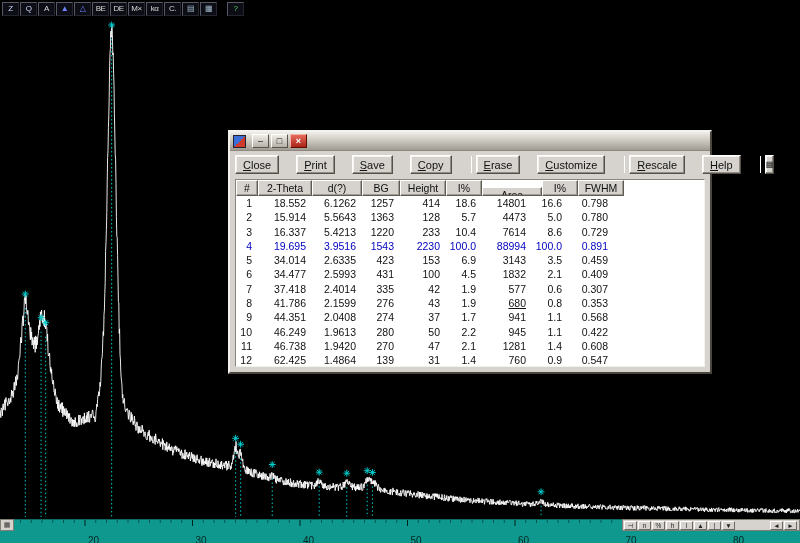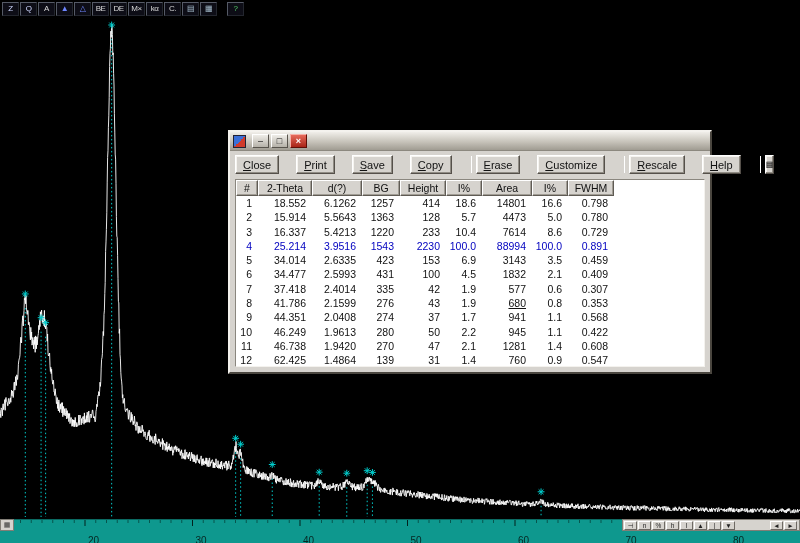--- a/index.html
+++ b/index.html
@@ -316,21 +316,21 @@
         <div class="dbtn icon">▦</div>
       </div>
     <div class="tpanel">
       <div class="thead">
           <div class="th" style="width: 22px;">#</div>
           <div class="th" style="width: 54px;">2-Theta</div>
           <div class="th" style="width: 50px;">d(?)</div>
           <div class="th" style="width: 38px;">BG</div>
           <div class="th" style="width: 46px;">Height</div>
           <div class="th" style="width: 36px;">I%</div>
-          <div class="th" style="width: 50px;">Area</div>
+          <div class="th" style="width: 60px; margin-top: 7px;">Area</div>
           <div class="th" style="width: 36px;">I%</div>
           <div class="th" style="width: 46px;">FWHM</div>
         </div>
       <div class="tbody">
           <div class="tr">
             <div class="td" style="width: 22px;">1</div>
             <div class="td" style="width: 54px;">18.552</div>
             <div class="td" style="width: 50px;">6.1262</div>
             <div class="td" style="width: 38px;">1257</div>
             <div class="td" style="width: 46px;">414</div>
@@ -356,21 +356,21 @@
             <div class="td" style="width: 50px;">5.4213</div>
             <div class="td" style="width: 38px;">1220</div>
             <div class="td" style="width: 46px;">233</div>
             <div class="td" style="width: 36px;">10.4</div>
             <div class="td" style="width: 50px;">7614</div>
             <div class="td" style="width: 36px;">8.6</div>
             <div class="td" style="width: 46px;">0.729</div>
           </div>
           <div class="tr" style="color: rgb(0, 0, 191);">
             <div class="td" style="width: 22px;">4</div>
-            <div class="td" style="width: 54px;">25.214</div>
+            <div class="td" style="width: 54px;">19.695</div>
             <div class="td" style="width: 50px;">3.9516</div>
             <div class="td" style="width: 38px;">1543</div>
             <div class="td" style="width: 46px;">2230</div>
             <div class="td" style="width: 36px;">100.0</div>
             <div class="td" style="width: 50px;">88994</div>
             <div class="td" style="width: 36px;">100.0</div>
             <div class="td" style="width: 46px;">0.891</div>
           </div>
           <div class="tr">
             <div class="td" style="width: 22px;">5</div>

